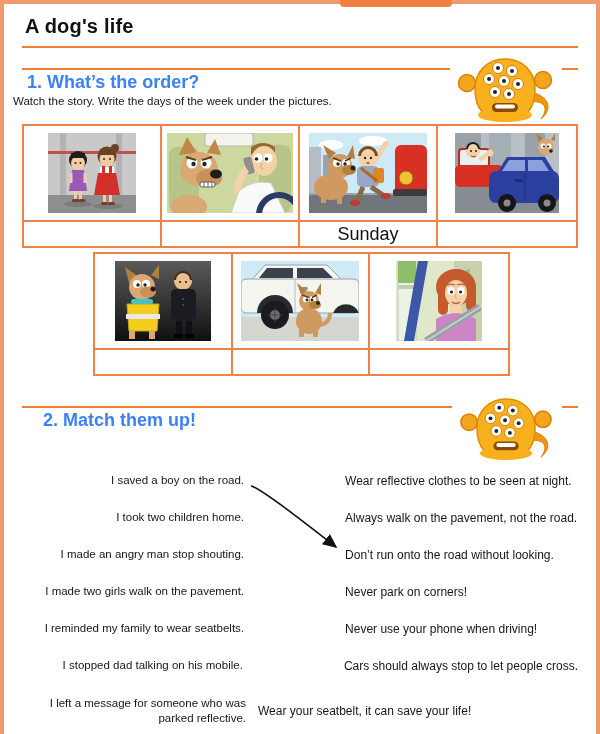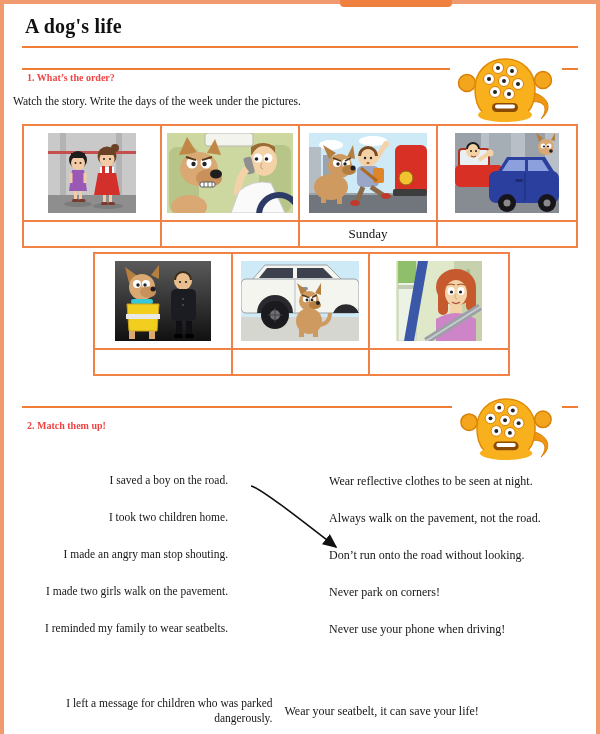--- a/index.html
+++ b/index.html
@@ -1,55 +1,55 @@
 <!DOCTYPE html>
 <html><head>
 <meta charset="utf-8">
 <style>
   * { margin:0; padding:0; box-sizing:border-box; }
   body { background:#888; font-family:"Liberation Sans", sans-serif; }
   .page {
     position:relative; width:600px; height:734px; background:#fff;
     margin:0 auto; overflow:hidden; color:#111;
-    font-family:Liberation Serif, serif;
+    font-family:Liberation Sans, sans-serif;
     padding-left:46px;
   }
   .b-top    { position:absolute; left:0; top:0; width:600px; height:4px;  background:#f19a70; }
   .b-left   { position:absolute; left:0; top:0; width:4px;  height:734px; background:#f19a70; }
   .b-right  { position:absolute; left:596px; top:0; width:4px; height:734px; background:#f19a70; }
   .top-blob { position:absolute; left:340px; top:0; width:112px; height:7px; background:#ef8040; border-radius:0 0 4px 4px; }
 
   .page-title { position:absolute; left:25px; top:15px; font-size:20px; font-weight:bold; letter-spacing:.2px; }
   .title-underline { position:absolute; left:22px; top:46px; width:556px; height:2px; background:#ef7d33; }
 
   .rule { position:absolute; left:22px; width:556px; height:2px; background:#ef7d33; }
   .rule-1 { top:68px; } .rule-2 { top:406px; }
 
   .monster-box { position:absolute; background:#fff; z-index:3; display:flex; align-items:center; justify-content:center; }
   .monster-1 { left:450px; top:56px;  width:112px; height:68px; }
   .monster-2 { left:452px; top:396px; width:110px; height:66px; }
   .monster-box svg { width:100%; height:100%; }
 
-  .sec-heading { position:absolute; left:27px; font-size:10px; font-weight:bold; color:#ef4444; }
+  .sec-heading { position:absolute; left:27px; font-size:18px; font-weight:bold; color:#3b82f6; }
   .sec-instr   { position:absolute; left:13px; font-size:11.5px; color:#161616; }
   .h1 { top:72px; }  .i1 { top:95px; }
-  .h2 { top:420px; } .i2 { top:433px; }
+  .h2 { top:410px;margin-left:16px; } .i2 { top:433px; }
 
   .otable { position:absolute; border:2px solid #f08245; background:#fff; }
   .t1 { left:22px; top:124px; width:556px; }
   .t2 { left:93px; top:252px; width:417px; }
   .prow, .arow { display:grid; }
   .t1 .prow, .t1 .arow { grid-template-columns:repeat(4,1fr); }
   .t2 .prow, .t2 .arow { grid-template-columns:repeat(3,1fr); }
   .arow { border-top:2px solid #f08245; }
   .pcell { height:94px; border-right:2px solid #f08245; display:flex; align-items:center; justify-content:center; overflow:hidden; }
-  .acell { height:24px; border-right:2px solid #f08245; display:flex; align-items:center; justify-content:center; font-size:13px; }
+  .acell { height:24px; border-right:2px solid #f08245; display:flex; align-items:center; justify-content:center; font-size:18px; }
   .pcell:last-child, .acell:last-child { border-right:none; }
 
-  .match-row { position:absolute; left:6px; width:556px; display:flex; align-items:center; height:36px;justify-content:center; }
+  .match-row { position:absolute; left:22px; width:556px; display:flex; align-items:center; height:36px; }
   .match-left  { width:224px; text-align:right; font-size:11.5px; line-height:1.32; color:#161616; }
   .match-right { margin-left:101px; width:235px; text-align:left; font-size:12px; white-space:nowrap; color:#161616; }
   .r1{top:463px}.r2{top:500px}.r3{top:537px}.r4{top:574px}.r5{top:611px}.r6{top:648px}
   .r7{top:688px;height:46px}
   .r7 .match-left { width:212px; margin-left:12px; }
   .r7 .match-right { white-space:normal;margin-left:12px; }
 
   .arrow-overlay { position:absolute; left:0; top:0; width:600px; height:734px; pointer-events:none; z-index:4; }
 </style>
 </head>
@@ -402,22 +402,26 @@
     <div class="match-right">Don’t run onto the road without looking.</div>
   </div>
   <div class="match-row r4">
     <div class="match-left">I made two girls walk on the pavement.</div>
     <div class="match-right">Never park on corners!</div>
   </div>
   <div class="match-row r5">
     <div class="match-left">I reminded my family to wear seatbelts.</div>
     <div class="match-right">Never use your phone when driving!</div>
   </div>
+  <div class="match-row r6">
+    <div class="match-left">I stopped dad talking on his mobile.</div>
+    <div class="match-right">Cars should always stop to let people cross.</div>
+  </div>
   <div class="match-row r7">
-    <div class="match-left">I left a message for children who was parked dangerously.</div>
+    <div class="match-left">I left a message for someone who was parked reflective.</div>
     <div class="match-right">Wear your seatbelt, it can save your life!</div>
   </div>
 
   <svg class="arrow-overlay">
     <defs>
       <marker id="ah" markerWidth="10" markerHeight="8" refX="8" refY="4" orient="auto">
         <path d="M0,0 L9,4 L0,8 Z" fill="#111"></path>
       </marker>
     </defs>
     <path d="M251,486 C259,487 300,519 336,547" fill="none" stroke="#111" stroke-width="1.6" marker-end="url(#ah)"></path>

